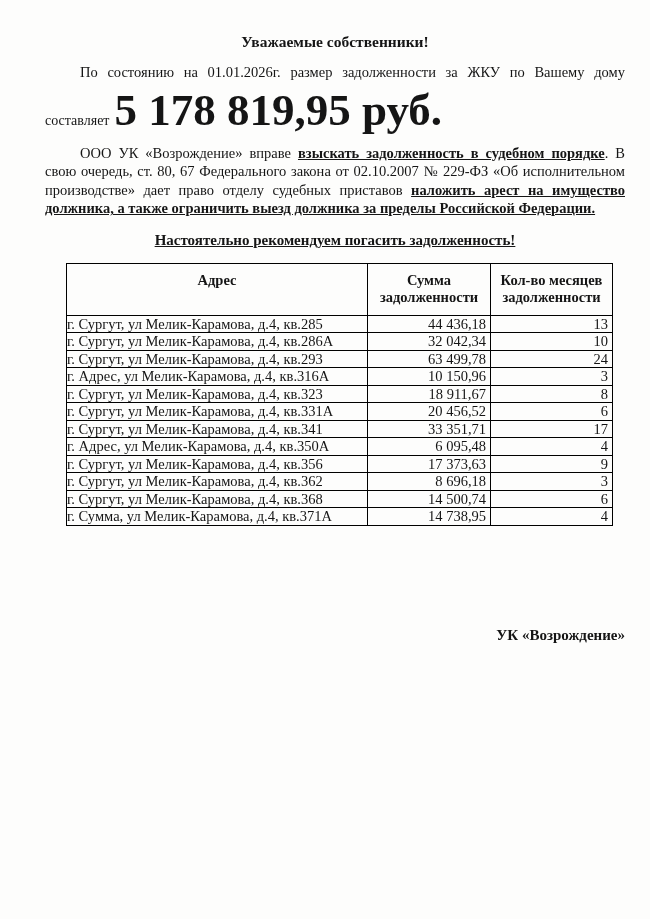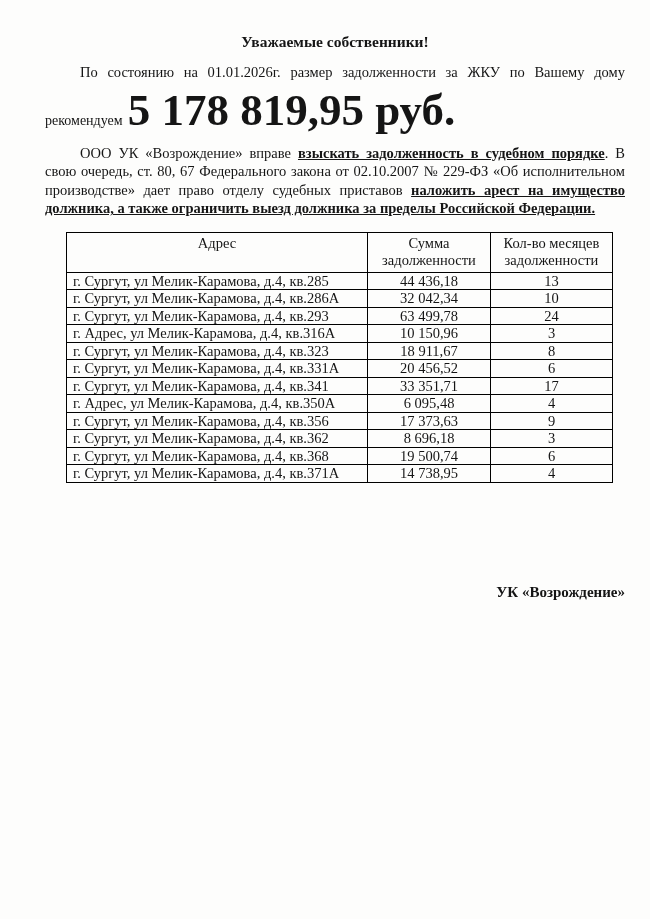--- a/index.html
+++ b/index.html
@@ -72,58 +72,59 @@
   }
   .debt-table col.c1 { width: 301px; }
   .debt-table col.c2 { width: 123px; }
   .debt-table col.c3 { width: 122px; }
   .debt-table th, .debt-table td {
     border: 1.5px solid var(--border-color, #000000);
     font-size: 14.5px;
     overflow: hidden;
   }
   .debt-table th {
-    font-weight: normal;
+    font-weight: bold;
     text-align: center;
     vertical-align: top;
     line-height: 17.5px;
-    padding: 2px 2px;
+    padding: 8px 2px;
   }
   .debt-table td {
     line-height: 16.5px;
     height: 16.5px;
     padding: 0 4px;
-    text-align: center;
+    text-align: right;
     white-space: nowrap;
   }
   .debt-table td.addr {
     text-align: left;
-    padding-left: 6px;
+    padding-left: 0;
   }
   .signature {
     margin-top: 100px;
     text-align: right;
     font-weight: bold;
     font-size: 15px;
     line-height: 18px;
   }
 </style>
 </head>
 <body>
 
 <div class="page">
 
   <h1 class="title">Уважаемые собственники!</h1>
 
   <p class="intro">По состоянию на 01.01.2026г.  размер задолженности за ЖКУ по Вашему дому</p>
 
-  <div class="amount-line"><span class="amount-prefix">рекомендуем</span><span class="amount-value">5 178 819,95 руб.</span></div>
+  <div class="amount-line"><span class="amount-prefix">составляет</span><span class="amount-value">5 178 819,95 руб.</span></div>
 
   <p class="legal"><span>ООО УК «Возрождение» вправе </span><span class="bu">взыскать задолженность в судебном порядке</span><span>. В свою очередь, ст. 80, 67 Федерального закона от 02.10.2007 № 229-ФЗ «Об исполнительном производстве» дает право отделу судебных приставов </span><span class="bu">наложить арест на имущество должника, а также ограничить выезд должника за пределы Российской Федерации.</span></p>
 
+  <p class="recommend">Настоятельно рекомендуем погасить задолженность!</p>
 
   <table class="debt-table">
     <colgroup>
         <col class="c1">
         <col class="c2">
         <col class="c3">
       </colgroup>
     <thead>
       <tr>
         <th>Адрес</th>
@@ -177,25 +178,25 @@
         <td>17 373,63</td>
         <td>9</td>
       </tr>
       <tr>
         <td class="addr">г. Сургут, ул Мелик-Карамова, д.4, кв.362</td>
         <td>8 696,18</td>
         <td>3</td>
       </tr>
       <tr>
         <td class="addr">г. Сургут, ул Мелик-Карамова, д.4, кв.368</td>
-        <td>19 500,74</td>
+        <td>14 500,74</td>
         <td>6</td>
       </tr>
       <tr>
-        <td class="addr">г. Сургут, ул Мелик-Карамова, д.4, кв.371А</td>
+        <td class="addr">г. Сумма, ул Мелик-Карамова, д.4, кв.371А</td>
         <td>14 738,95</td>
         <td>4</td>
       </tr>
     </tbody>
   </table>
 
   <div class="signature">УК «Возрождение»</div>
 
 </div>
 

